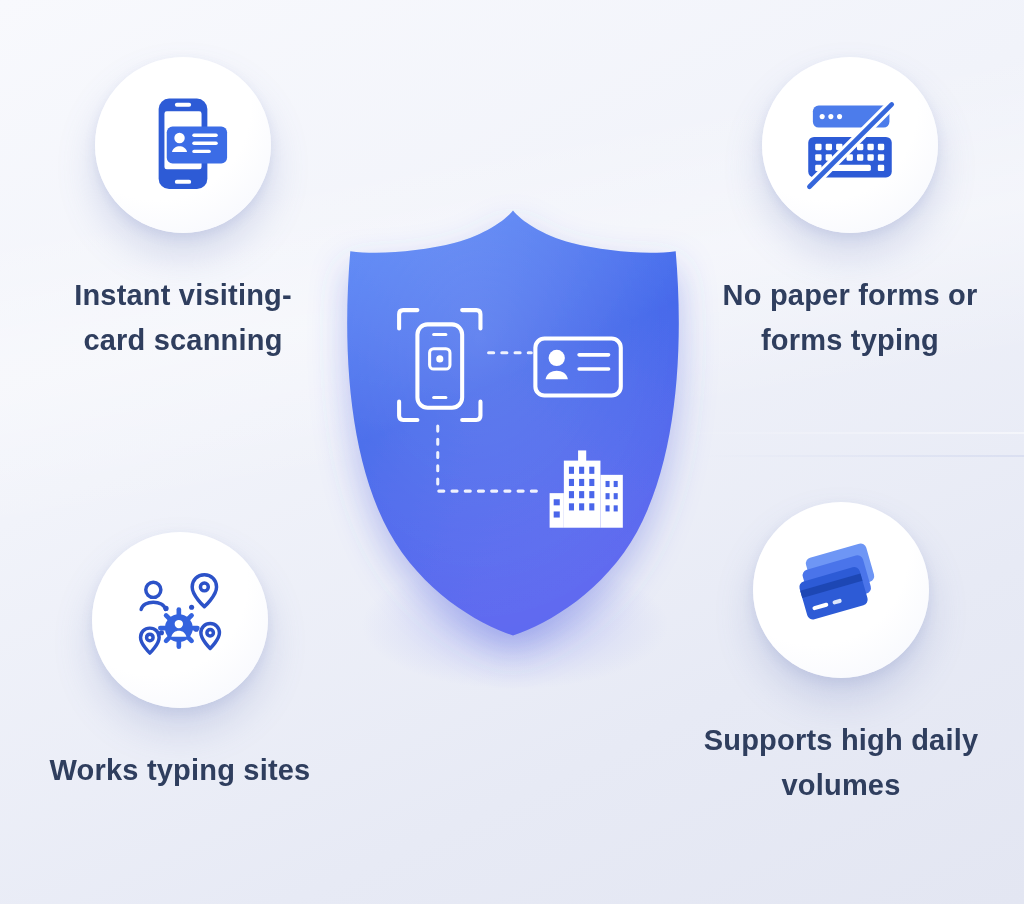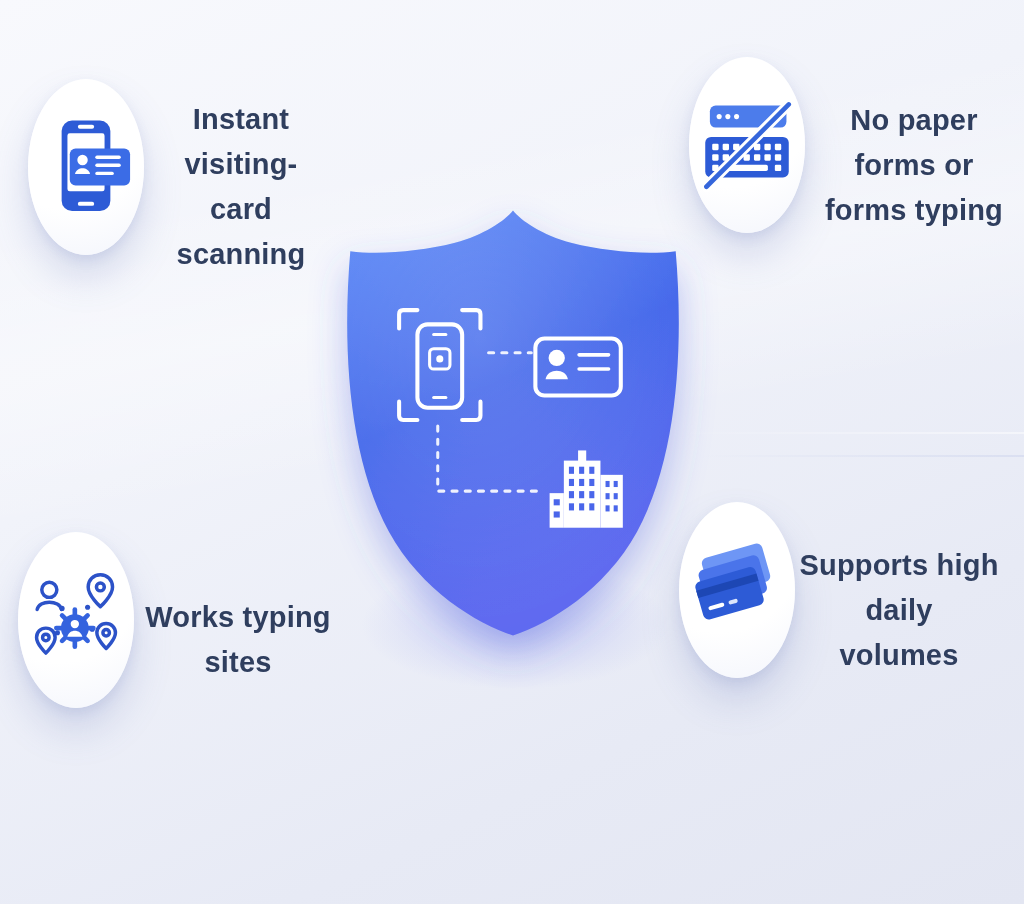--- a/index.html
+++ b/index.html
@@ -14,23 +14,23 @@
   
   .decor-line { position:absolute; height:2px; opacity:.55; pointer-events:none; }
   .decor-line.l1 { left:668px; top:432px; width:356px;
     background:linear-gradient(90deg, rgba(255,255,255,0), rgba(255,255,255,.9)); }
   .decor-line.l2 { left:700px; top:455px; width:324px;
     background:linear-gradient(90deg, rgba(173,184,226,0), rgba(173,184,226,.45)); }
   .decor-sheen { position:absolute; left:-180px; top:140px; width:1400px; height:300px;
     background:linear-gradient(180deg, rgba(255,255,255,0), rgba(255,255,255,.35), rgba(255,255,255,0));
     transform:rotate(-10deg); pointer-events:none; }
 
-  .feature { position:absolute; display:flex; flex-direction:row; align-items:center; }
+  .feature { position:absolute; display:flex; flex-direction:column; align-items:center; }
   .f-tl { left:28px;  top:57px;  width:310px; }
-  .f-tr { left:689px; top:57px;  width:322px;gap:12px; }
+  .f-tr { left:689px; top:57px;  width:322px; }
   .f-bl { left:18px;  top:532px; width:324px; }
   .f-br { left:679px; top:502px; width:324px; }
 
   .circle {
     width:176px; height:176px; border-radius:50%;
     background:radial-gradient(circle at 35% 28%, #ffffff 0%, #ffffff 55%, #f3f5fc 100%);
     box-shadow:0 22px 38px rgba(96,114,184,.22), 0 5px 12px rgba(96,114,184,.12);
     display:flex; align-items:center; justify-content:center;
   }
   .circle svg { width:116px; height:116px; }

